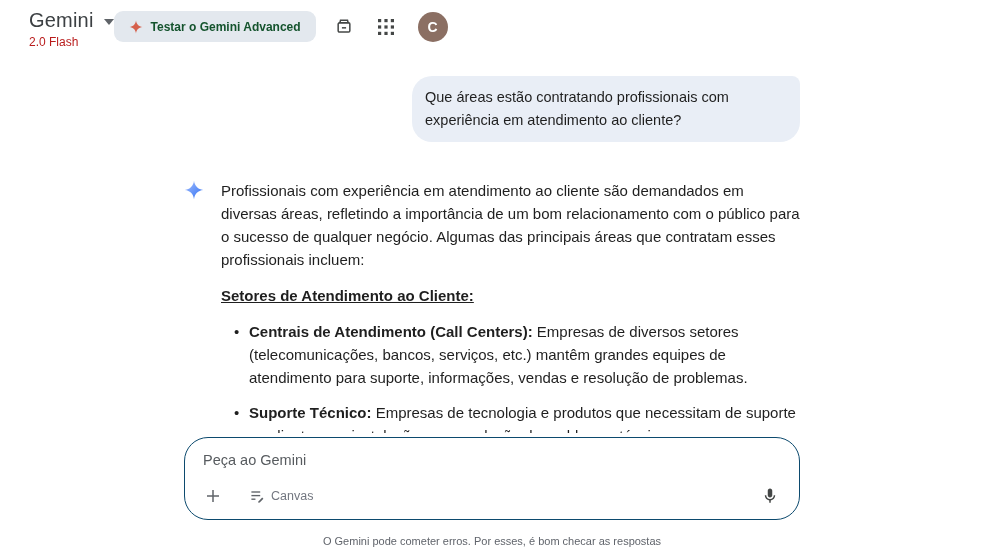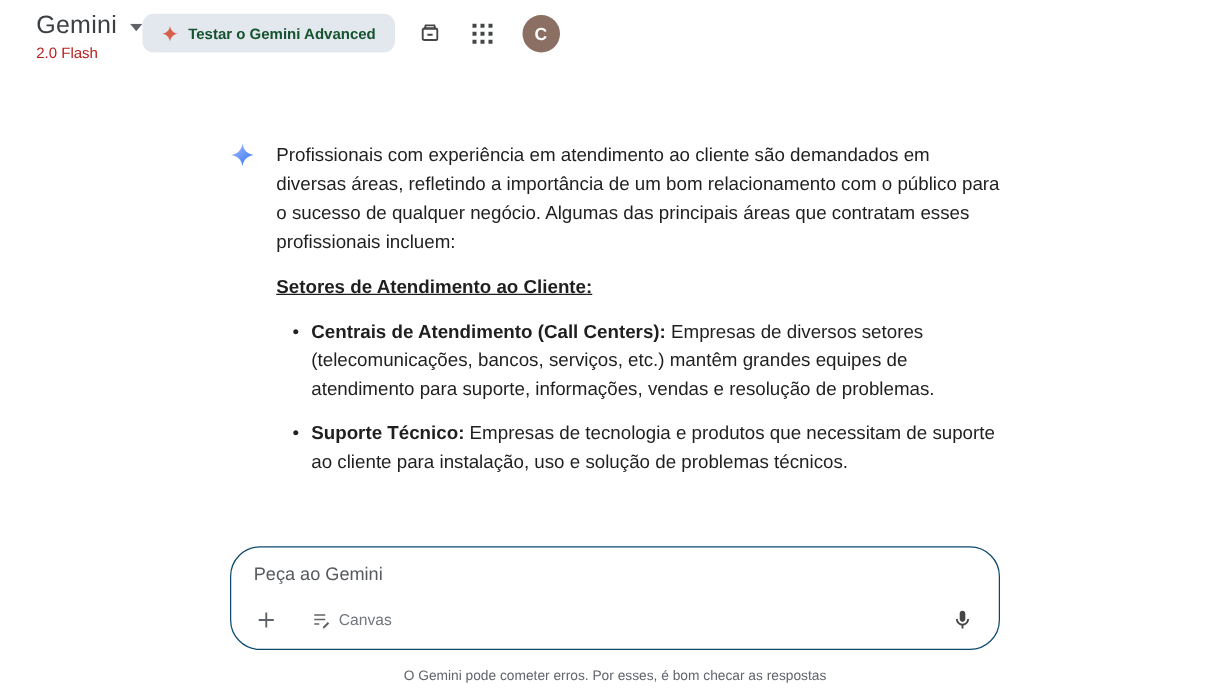--- a/index.html
+++ b/index.html
@@ -104,20 +104,21 @@
             <rect x="7.4" y="13.8" width="3.2" height="3.2"></rect>
             <rect x="13.8" y="13.8" width="3.2" height="3.2"></rect>
         </svg>
       </button>
 
       <div class="avatar">C</div>
     </div>
   </header>
 
   <main class="chat">
+    <div class="user-bubble">Que áreas estão contratando profissionais com experiência em atendimento ao cliente?</div>
 
     <div class="response">
       <svg class="spark" viewBox="0 0 24 24">
         <defs>
           <linearGradient id="g1" x1="0" y1="0" x2="1" y2="1">
             <stop offset="0" stop-color="#a6c0ff"></stop>
             <stop offset="1" stop-color="#2e6ff2"></stop>
           </linearGradient>
         </defs>
         <path d="M12 1c.8 6.3 4.9 10.4 11 11-6.1.6-10.2 4.7-11 11-.8-6.3-4.9-10.4-11-11 6.1-.6 10.2-4.7 11-11z" fill="url(#g1)"></path>

